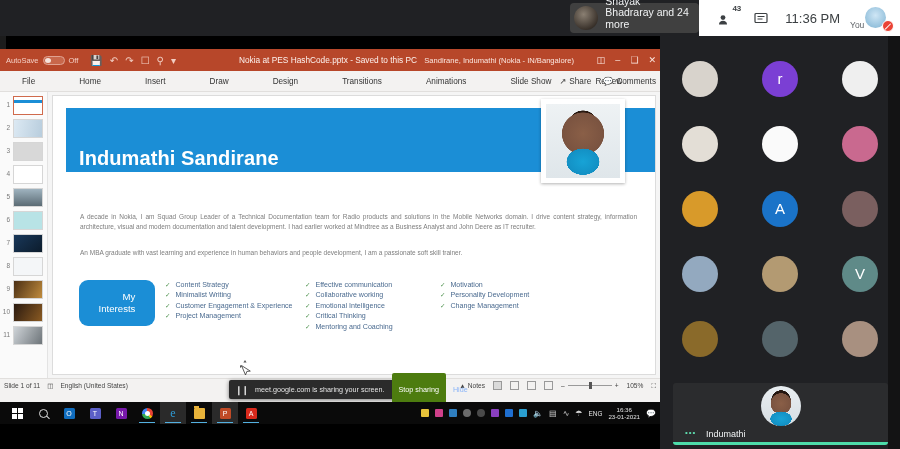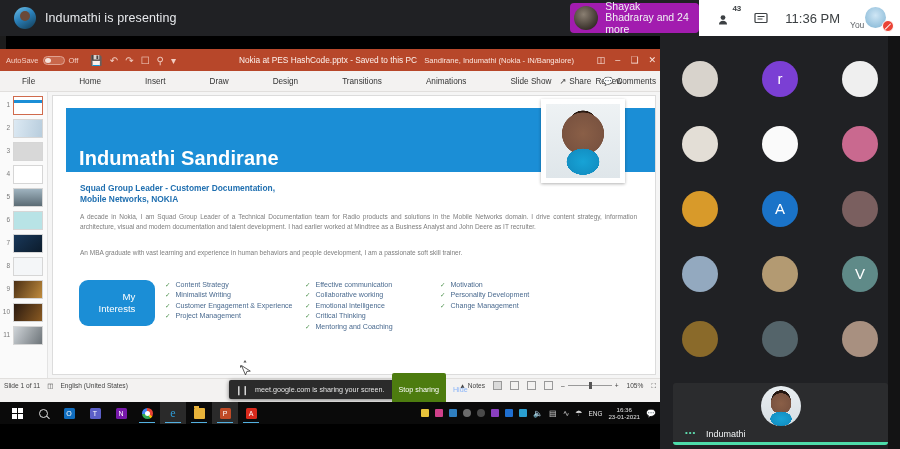--- a/index.html
+++ b/index.html
@@ -26,22 +26,22 @@
     content:""; position:absolute; left:6px; top:4px; width:10px; height:10px;
     border-radius:50%; background:#6b4a3a;
   }
   .presenting-text { color: #e8eaed; font-size: 12.5px; letter-spacing: .1px; }
 
   .topbar-right {
     position: absolute; right: 0; top: 0; height: 36px;
     display: flex; align-items: center;
   }
   .speaker-chip {
-    display:flex; align-items:center; gap:7px;
-    background:#a21caf; padding: 3px 10px 3px 4px; border-radius: 4px;
+    display:flex; align-items:flex-end; gap:7px;
+    background:#404040; padding: 3px 10px 3px 4px; border-radius: 4px;
     height: 30px;
   }
   .avatar-speaker {
     width: 24px; height: 24px; border-radius: 50%;
     background: radial-gradient(circle at 40% 35%, #8a7f72 0%, #3b332c 70%, #171310 100%);
     flex: 0 0 auto;
   }
   .speaker-name { color:#f1f3f4; font-size: 10.5px; line-height: 11.5px; max-width: 84px; }
   .white-pill {
     background:#fff; height: 36px; display:flex; align-items:center; gap: 0px;
@@ -342,24 +342,20 @@
     position:absolute; left:0; top:36px; width: 900px; height: 13px; background:#000;
   }
   .slideedge { position:absolute; left:0; top: 36px; width: 6px; height: 366px; background:#1c1c1c; }
 </style>
 </head>
 <body>
 
 <div id="root">
 
   <div class="meet-topbar">
-    <div class="presenting-chip">
-      <div class="avatar-sm"></div>
-      <div class="presenting-text">Indumathi is presenting</div>
-    </div>
 
     <div class="topbar-right">
       <div class="speaker-chip">
         <div class="avatar-speaker"></div>
         <div class="speaker-name">Shayak Bhadraray and 24 more</div>
       </div>
       <div class="white-pill">
         <div class="icon-btn people-icon">
           <svg width="15" height="13" viewBox="0 0 15 13" fill="none">
             <circle cx="5" cy="5.6" r="2.4" fill="#3c4043"></circle>
@@ -488,24 +484,20 @@
         <div class="thumb-row">
           <span class="thumb-num">11</span>
           <div class="thumb t11"></div>
         </div>
       </div>
 
       <div class="slide-pane">
         <div class="slide">
           <div class="slide-bluebar"></div>
           <div class="slide-title">Indumathi Sandirane</div>
-          <div class="slide-sub">
-            <div>Squad Group Leader - Customer Documentation,</div>
-            <div>Mobile Networks, NOKIA</div>
-          </div>
           <div class="slide-photo">
             <div class="slide-photo-inner"></div>
           </div>
           <div class="slide-para p1">A decade in Nokia, I am Squad Group Leader of a Technical Documentation team for Radio products and solutions in the Mobile Networks domain. I drive content strategy, information architecture, visual and modern documentation and talent development. I had earlier worked at Mindtree as a Business Analyst and John Deere as IT recruiter.</div>
           <div class="slide-para p2">An MBA graduate with vast learning and experience in human behaviors and people development, I am a passionate soft skill trainer.</div>
 
           <div class="interests-box">
             <div>
               <div>My</div>
               <div>Interests</div>

